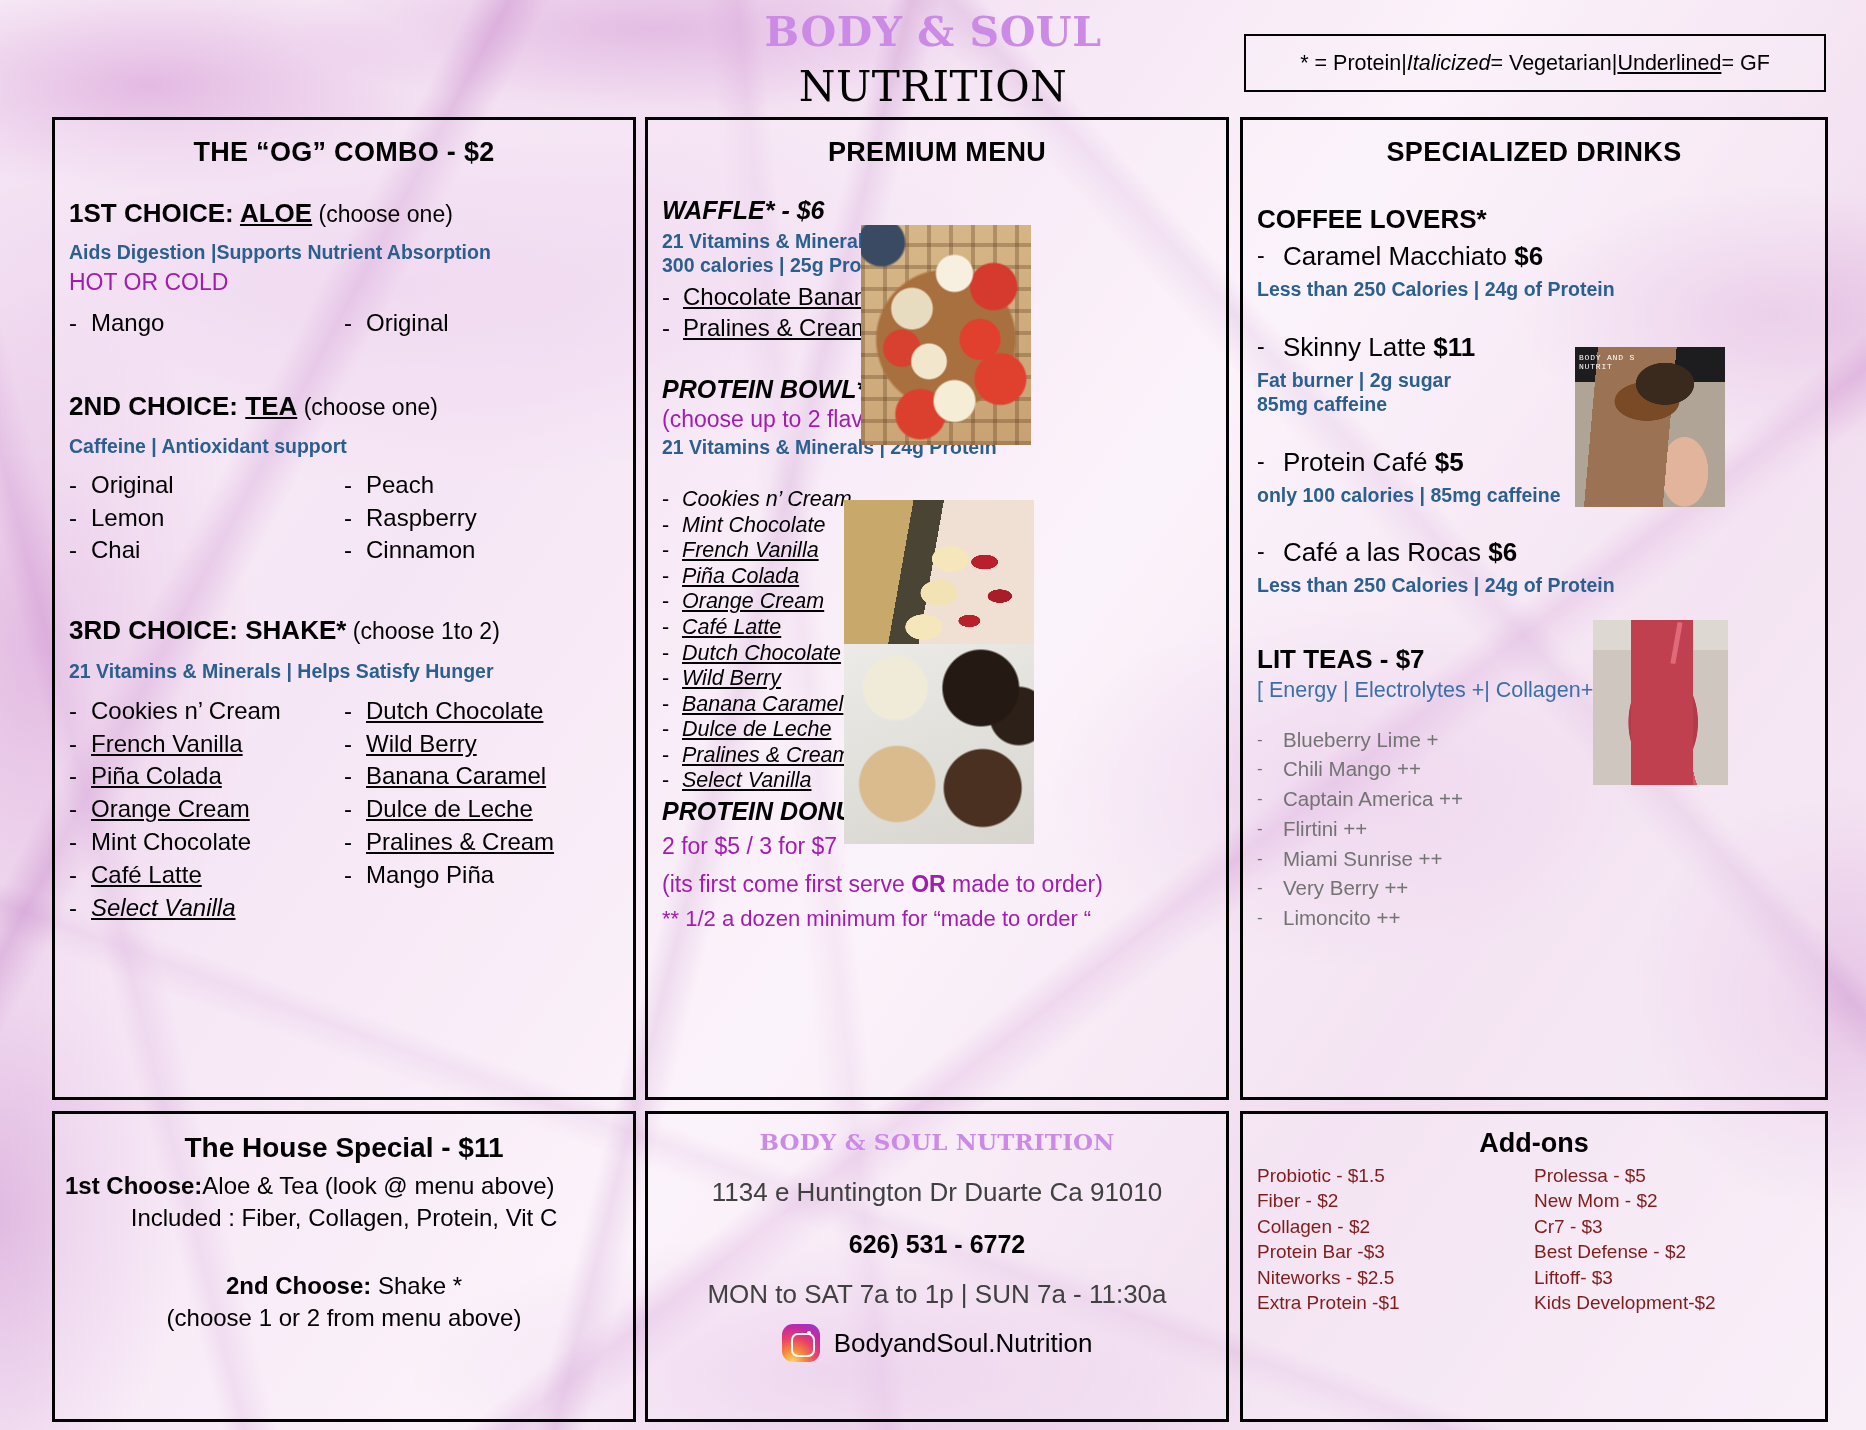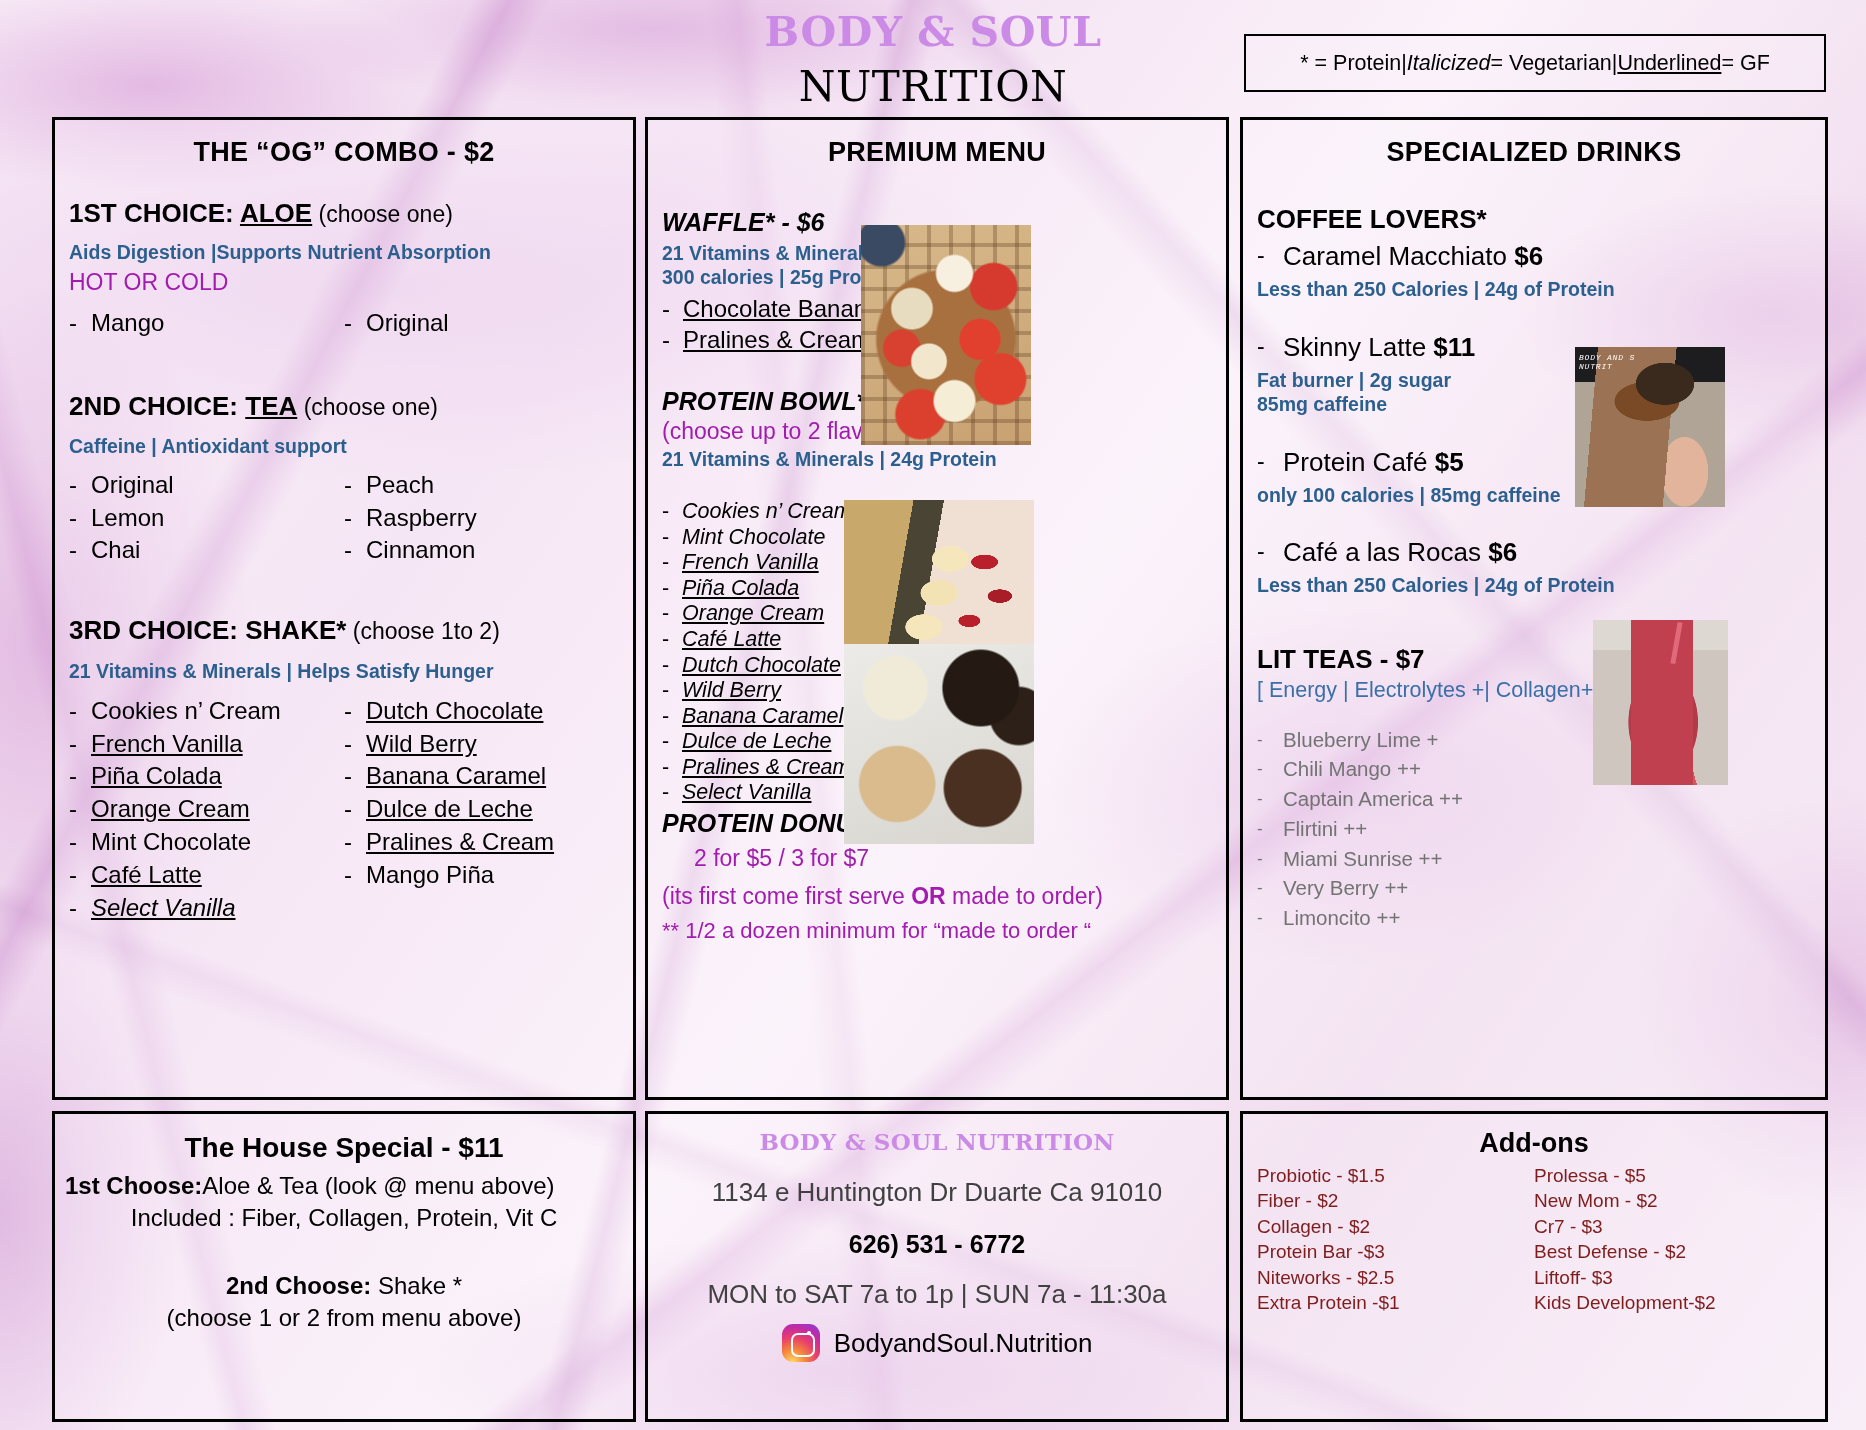--- a/index.html
+++ b/index.html
@@ -92,21 +92,21 @@
 
   
   .dr-li{font-size:26px;color:#000;line-height:1.2;}
   .dr-li .dash{display:inline-block;width:26px;font-size:23px;vertical-align:2px;}
   .dr-li .price{font-weight:bold;}
   .tea-li{font-size:20.5px;color:#737373;line-height:1.45;}
   .tea-li .dash{display:inline-block;width:26px;font-size:17px;vertical-align:2px;}
   .lit-sub{font-size:21.5px;color:#3a6fa8;}
 
   
-  .photo{position:absolute;overflow:hidden;background:#caa98b;font-style:italic;}
+  .photo{position:absolute;overflow:hidden;background:#caa98b;}
   .photo .ph{position:absolute;inset:0;}
 
   
   .c-title{text-align:center;font-family:"DejaVu Serif","Liberation Serif",serif;font-weight:bold;
            font-size:23px;color:#cb8ae6;margin-top:14px;letter-spacing:.2px;}
   .c-line{text-align:center;font-size:26px;color:#404040;margin-top:22px;}
   .c-phone{text-align:center;font-size:25px;font-weight:bold;color:#000;margin-top:22px;}
   .c-ig{display:flex;align-items:center;justify-content:center;gap:14px;margin-top:14px;font-size:26px;color:#000;}
   .ig-icon{width:38px;height:38px;border-radius:11px;position:relative;flex:0 0 auto;
     background:radial-gradient(circle at 28% 100%, #fdd76a 0%, #f6893c 26%, #e8406a 52%, #c32aa3 74%, #7b3fe4 100%);}
@@ -201,21 +201,21 @@
             <div class="li"><span class="dash">-</span><span style="text-decoration: underline;">Dulce de Leche</span></div>
             <div class="li"><span class="dash">-</span><span style="text-decoration: underline;">Pralines &amp; Cream</span></div>
             <div class="li"><span class="dash">-</span><span>Mango Piña</span></div>
           </div>
       </div>
     </div>
   </div>
 
   <div class="panel" id="panel-premium">
     <div class="ptitle">PREMIUM MENU</div>
-    <div class="inner" style="margin-top:40px;width:350px;">
+    <div class="inner" style="margin-top:28px;width:350px;">
       <div class="prem-head">WAFFLE*  - $6</div>
       <div class="benefit" style="margin-top:4px;">21 Vitamins &amp; Minerals | Less than 300 calories | 25g Protein</div>
       <div id="waffle-items" style="margin-top:4px;">
           <div class="prem-li"><span class="dash">-</span><span style="text-decoration: underline;">Chocolate Banana</span></div>
           <div class="prem-li"><span class="dash">-</span><span style="text-decoration: underline;">Pralines &amp; Cream</span></div>
         </div>
 
       <div class="prem-head" style="margin-top:31px;">PROTEIN BOWL* - $6</div>
       <div class="plain" style="font-size:23px;margin-top:2px;">(choose up to 2 flavors)</div>
       <div class="benefit" style="margin-top:2px;">21 Vitamins &amp; Minerals | 24g Protein</div>
@@ -230,21 +230,21 @@
           <div class="bowl-li"><span class="dash">-</span><span style="text-decoration: underline;">Wild Berry</span></div>
           <div class="bowl-li"><span class="dash">-</span><span style="text-decoration: underline;">Banana Caramel</span></div>
           <div class="bowl-li"><span class="dash">-</span><span style="text-decoration: underline;">Dulce de Leche</span></div>
           <div class="bowl-li"><span class="dash">-</span><span style="text-decoration: underline;">Pralines &amp; Cream </span></div>
           <div class="bowl-li"><span class="dash">-</span><span style="text-decoration: underline;">Select Vanilla</span></div>
         </div>
 
       <div class="prem-head" style="margin-top:3px;">PROTEIN DONUTS</div>
     </div>
     <div style="padding:0 14px;">
-      <div class="plain" style="margin-top:7px;margin-left:32px;">2 for $5 / 3 for $7</div>
+      <div class="plain" style="margin-top:7px;">2 for $5 / 3 for $7</div>
       <div class="plain" style="margin-top:11px;">
         <span>(its first come first serve </span><b>OR</b><span> made to order)</span>
       </div>
       <div class="plain" style="margin-top:8px;font-size:22px;">** 1/2 a dozen minimum for “made to order “</div>
     </div>
 
     <div class="photo" style="left:213px;top:105px;width:170px;height:220px;">
       <div class="ph" style="background:
         radial-gradient(circle at 12% 8%, #3a4a63 0 9%, rgba(0,0,0,0) 10%),
         radial-gradient(circle at 55% 22%, #f7efe0 0 9%, rgba(0,0,0,0) 10%),

